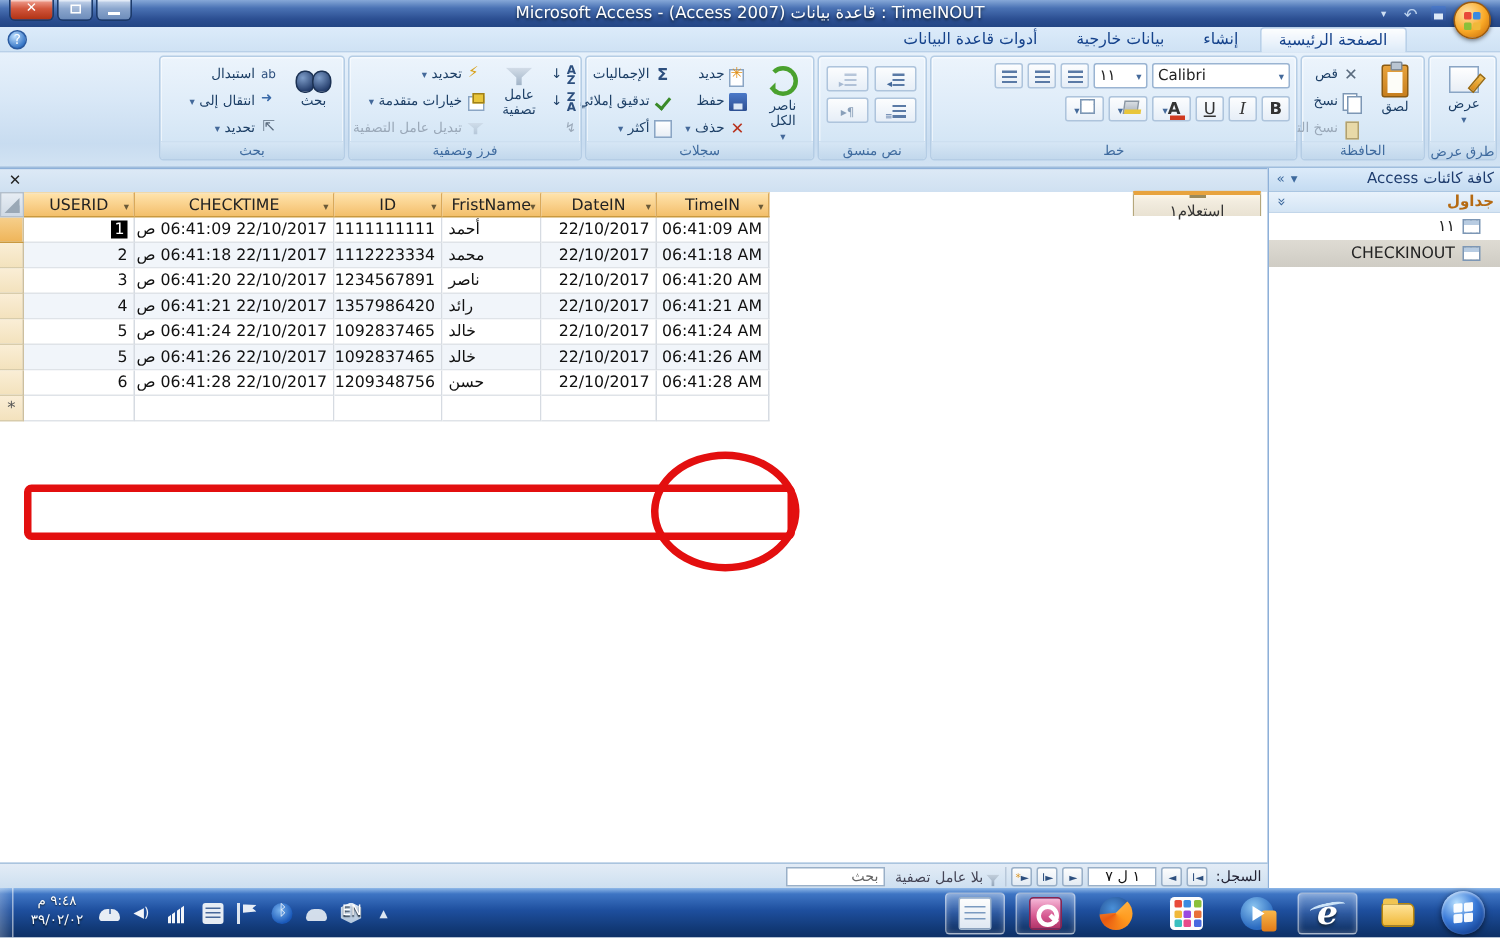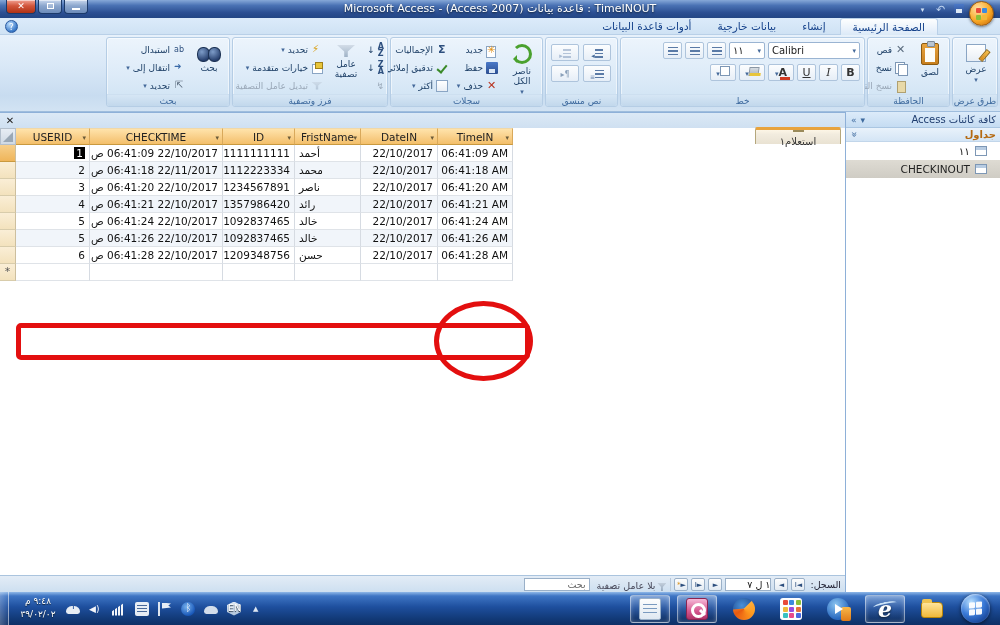--- a/index.html
+++ b/index.html
@@ -182,21 +182,21 @@
       repeating-linear-gradient(90deg,#7d97b5 0 1px,transparent 1px 4px); border:1px solid #7d97b5; }
 
   
   #statusrow { left:0; top:575px; width:845px; height:17px;
     background:linear-gradient(#e3ecf6,#cddff0); border-top:1px solid #aac4de; }
   #recnav { position:absolute; right:2px; top:1px; height:15px; display:flex; direction:rtl; align-items:center; gap:3px; }
   #recnav .lbl { font-size:9.5px; color:#223; padding:0 2px; white-space:nowrap; }
   .navbtn { width:14px; height:13px; background:linear-gradient(#fdfdfd,#e3ebf3); border:1px solid #9ab0c8;
     border-radius:2px; font-size:7px; color:#2d4f7e; text-align:center; line-height:12px; }
   #pos-box { width:46px; height:13px; background:#fff; border:1px solid #9ab0c8; font-size:9.5px;
-    text-align:right; direction:rtl; line-height:12px; color:#111; }
+    text-align:center; direction:rtl; line-height:12px; color:#111; }
   #nofilter { display:flex; direction:rtl; align-items:flex-end; gap:2px; font-size:9.5px; color:#445;
     padding:0 4px; border-right:1px solid #b8c8da; height:13px; white-space:nowrap; }
   .i-funnel-s { width:9px; height:8px; background:linear-gradient(#c3cfdc,#93a6bb);
     clip-path:polygon(0 0,100% 0,60% 50%,60% 100%,40% 100%,40% 50%); }
   #search-box { width:66px; height:13px; background:#fff; border:1px solid #9ab0c8; font-size:9.5px;
     color:#666; direction:rtl; padding:0 3px; line-height:12px; }
 
   
   #taskbar { left:0; top:592px; width:1000px; height:33px;
     background:linear-gradient(180deg,#8fb8e8 0%,#3e75c4 12%,#1e4f9e 45%,#123a78 80%,#0e3066 100%); }

